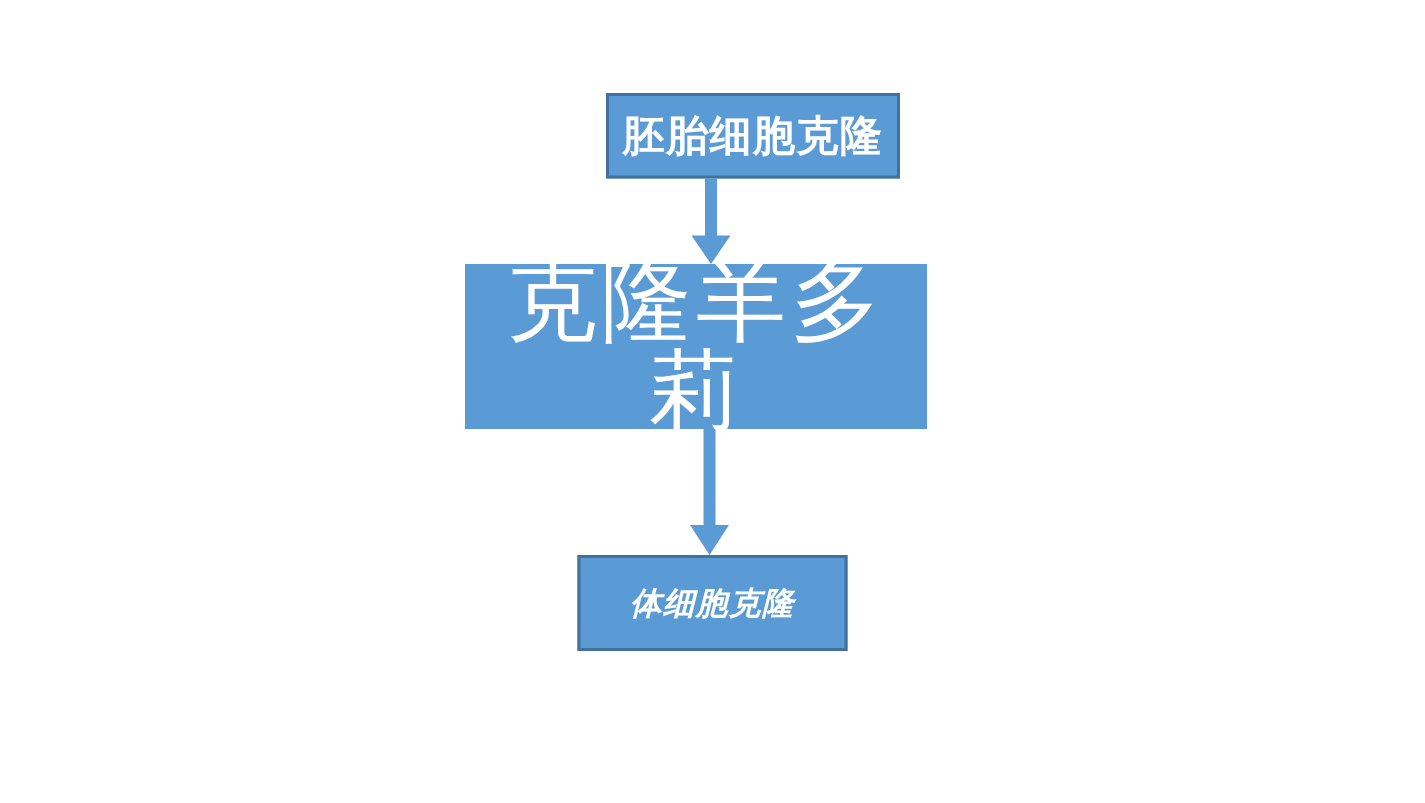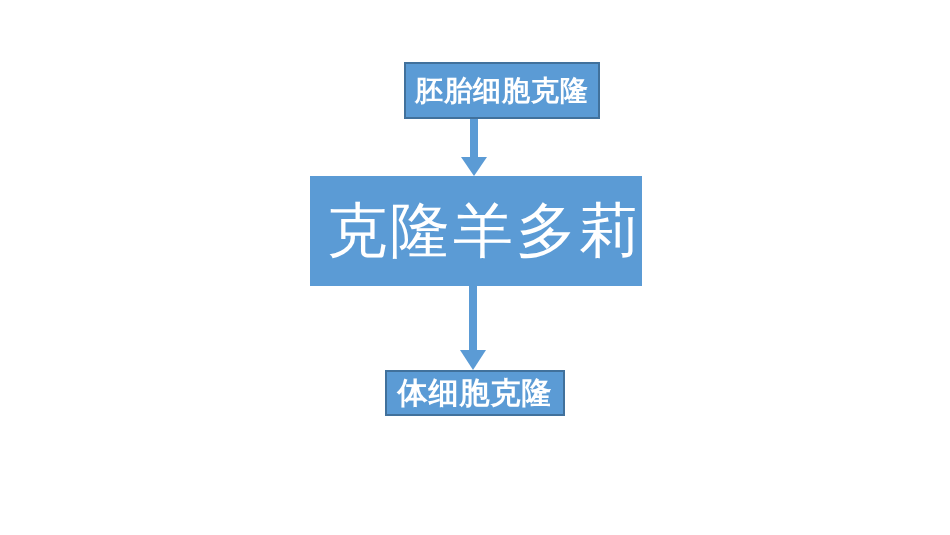--- a/index.html
+++ b/index.html
@@ -34,33 +34,33 @@
   }
   .node-top {
     left: 404px;
     top: 62px;
     width: 196px;
     height: 57px;
   }
   .node-center {
     left: 310px;
     top: 176px;
-    width: 332px;
+    width: 308px;
     height: 110px;
     font-weight: 400;
     font-size: 60px;
     letter-spacing: 3px;
-    justify-content: flex-end;
   }
   .node-bottom {
     left: 385px;
     top: 370px;
     width: 180px;
-    height: 46px;
-    font-size: 30px;
+    height: 64px;
+    font-size: 21px;
+    font-style: italic;
   }
   .arrow {
     position: absolute;
     display: block;
   }
   .arrow-1 {
     left: 459px;
     top: 119px;
   }
   .arrow-2 {

